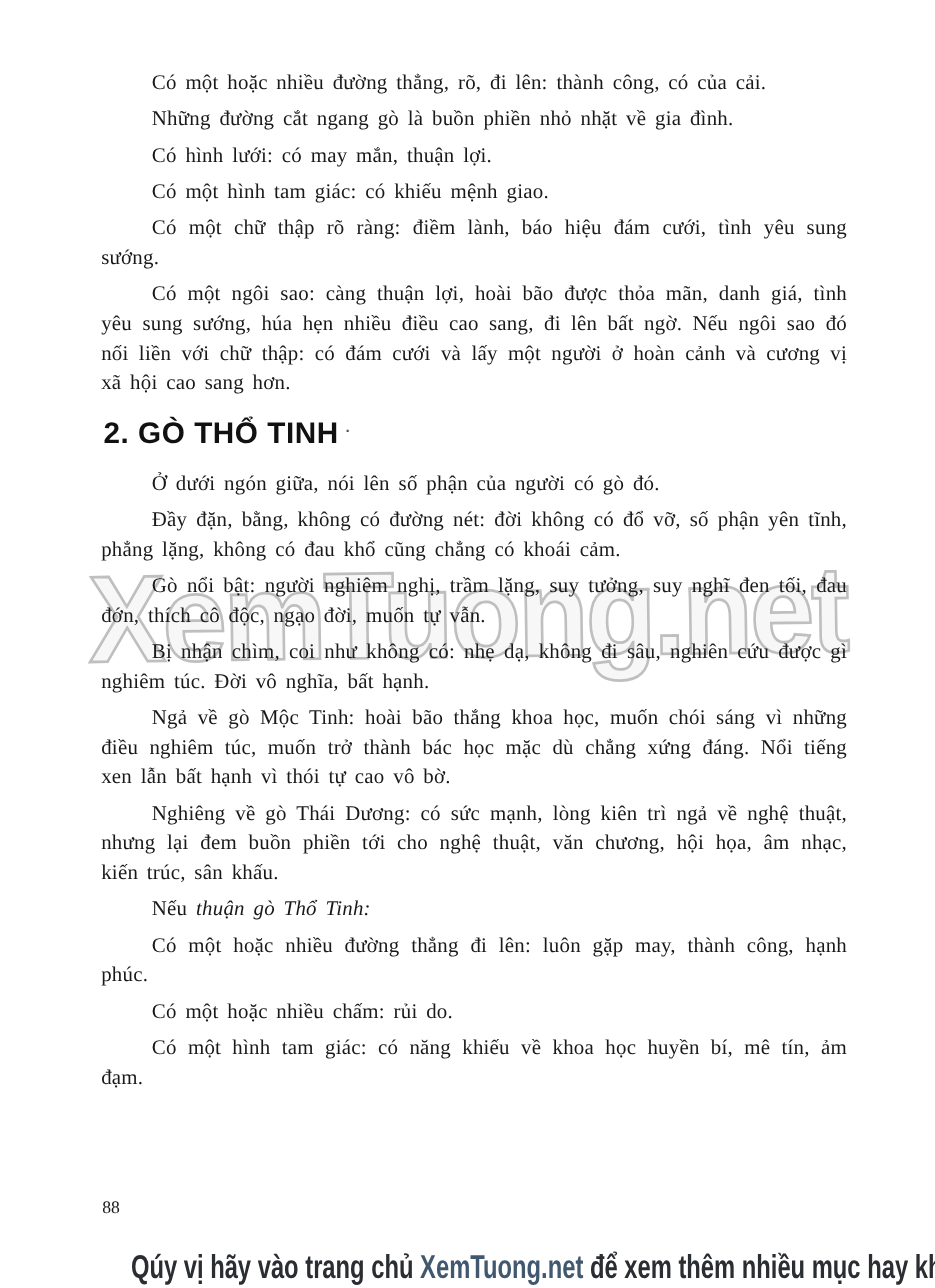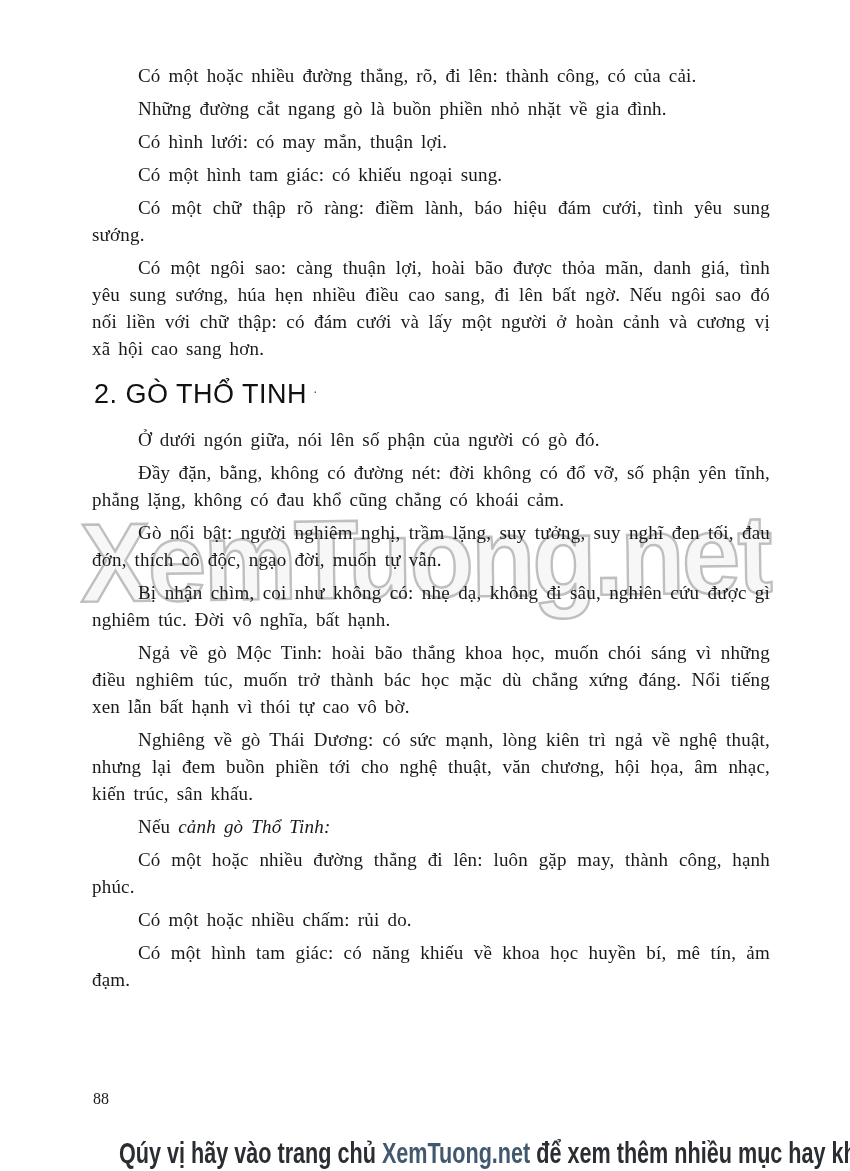--- a/index.html
+++ b/index.html
@@ -7,21 +7,21 @@
     position:relative; width:850px; height:1171px; background:#ffffff;
     overflow:hidden; font-family:"Liberation Serif", serif; color:#191919;
   }
   .content { position:absolute; left:92px; top:62px; width:678px; z-index:2; }
   .para {
     font-size:19px; line-height:27px; margin:0 0 6px 0;
     text-indent:46px; text-align:justify; letter-spacing:0.2px; word-spacing:3px;
   }
   .para:last-child { margin-bottom:0; }
   .section-heading {
-    font-family:"Liberation Sans", sans-serif; font-size:27px; font-weight:400;
+    font-family:"Liberation Sans", sans-serif; font-size:27px; font-weight:700;
     letter-spacing:0.5px; margin:17px 0 16px 2px; color:#111111; display:flex; align-items:flex-start;text-align:center;
   }
   .heading-mark { font-size:14px; color:#555; margin-left:6px; margin-top:4px; }
   .em { font-style:italic; }
   .watermark {
     position:absolute; top:494px; left:0px; width:850px; z-index:1;
     text-align:center; white-space:nowrap;
     font-family:"Liberation Sans", sans-serif; font-weight:bold;
     font-size:112px; letter-spacing:-3px;
     color:rgba(240,240,240,0.55);
@@ -43,38 +43,38 @@
 
 <div class="page">
 
   <div class="watermark">XemTuong.net</div>
 
   <div class="content">
 
     <p class="para">Có một hoặc nhiều đường thẳng, rõ, đi lên: thành công, có của cải.</p>
     <p class="para">Những đường cắt ngang gò là buồn phiền nhỏ nhặt về gia đình.</p>
     <p class="para">Có hình lưới: có may mắn, thuận lợi.</p>
-    <p class="para">Có một hình tam giác: có khiếu ngoại sung.</p>
+    <p class="para">Có một hình tam giác: có khiếu mệnh giao.</p>
     <p class="para">Có một chữ thập rõ ràng: điềm lành, báo hiệu đám cưới, tình yêu sung sướng.</p>
     <p class="para">Có một ngôi sao: càng thuận lợi, hoài bão được thỏa mãn, danh giá, tình yêu sung sướng, húa hẹn nhiều điều cao sang, đi lên bất ngờ. Nếu ngôi sao đó nối liền với chữ thập: có đám cưới và lấy một người ở hoàn cảnh và cương vị xã hội cao sang hơn.</p>
 
     <div class="section-heading">
       <span>2. GÒ THỔ TINH</span>
       <span class="heading-mark">·</span>
     </div>
 
     <p class="para">Ở dưới ngón giữa, nói lên số phận của người có gò đó.</p>
     <p class="para">Đầy đặn, bằng, không có đường nét: đời không có đổ vỡ, số phận yên tĩnh, phẳng lặng, không có đau khổ cũng chẳng có khoái cảm.</p>
     <p class="para">Gò nổi bật: người nghiêm nghị, trầm lặng, suy tưởng, suy nghĩ đen tối, đau đớn, thích cô độc, ngạo đời, muốn tự vẫn.</p>
     <p class="para">Bị nhận chìm, coi như không có: nhẹ dạ, không đi sâu, nghiên cứu được gì nghiêm túc. Đời vô nghĩa, bất hạnh.</p>
     <p class="para">Ngả về gò Mộc Tinh: hoài bão thắng khoa học, muốn chói sáng vì những điều nghiêm túc, muốn trở thành bác học mặc dù chẳng xứng đáng. Nổi tiếng xen lẫn bất hạnh vì thói tự cao vô bờ.</p>
     <p class="para">Nghiêng về gò Thái Dương: có sức mạnh, lòng kiên trì ngả về nghệ thuật, nhưng lại đem buồn phiền tới cho nghệ thuật, văn chương, hội họa, âm nhạc, kiến trúc, sân khấu.</p>
 
     <p class="para">
-      <span>Nếu </span><span class="em">cảnh gò Thổ Tinh:</span>
+      <span>Nếu </span><span class="em">thuận gò Thổ Tinh:</span>
     </p>
 
     <p class="para">Có một hoặc nhiều đường thẳng đi lên: luôn gặp may, thành công, hạnh phúc.</p>
     <p class="para">Có một hoặc nhiều chấm: rủi do.</p>
     <p class="para">Có một hình tam giác: có năng khiếu về khoa học huyền bí, mê tín, ảm đạm.</p>
 
   </div>
 
   <div class="page-number">88</div>
 

